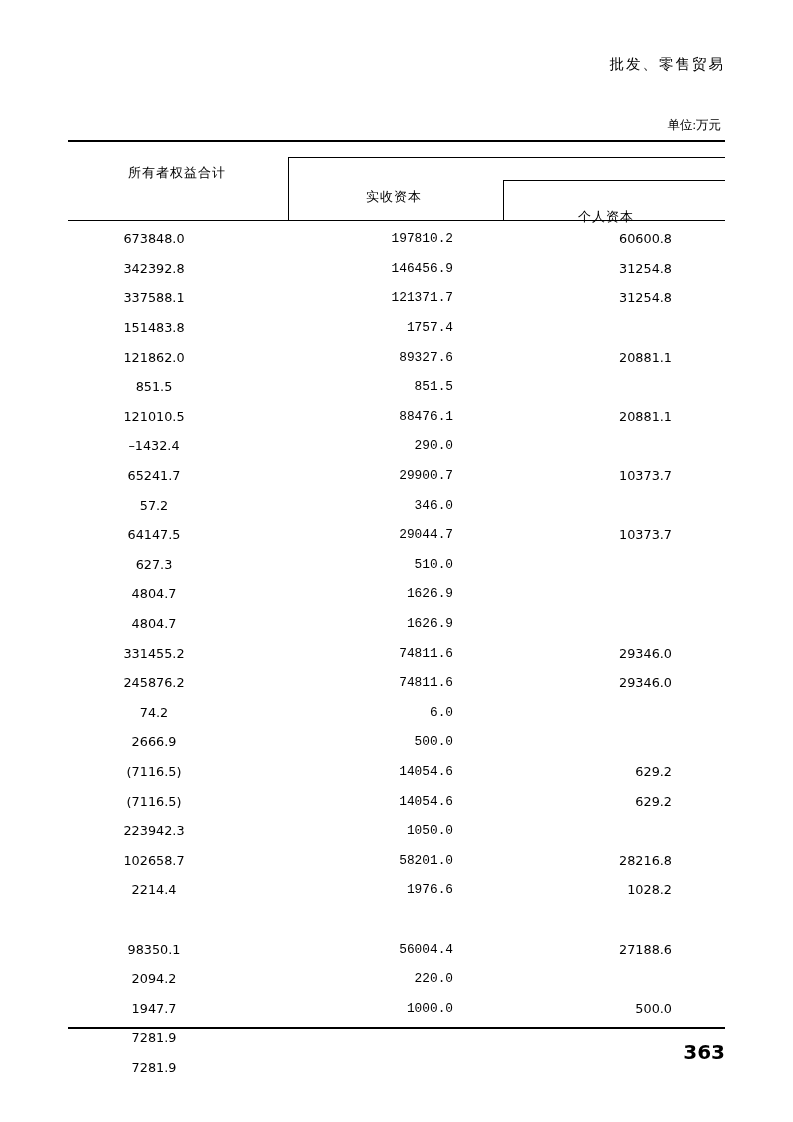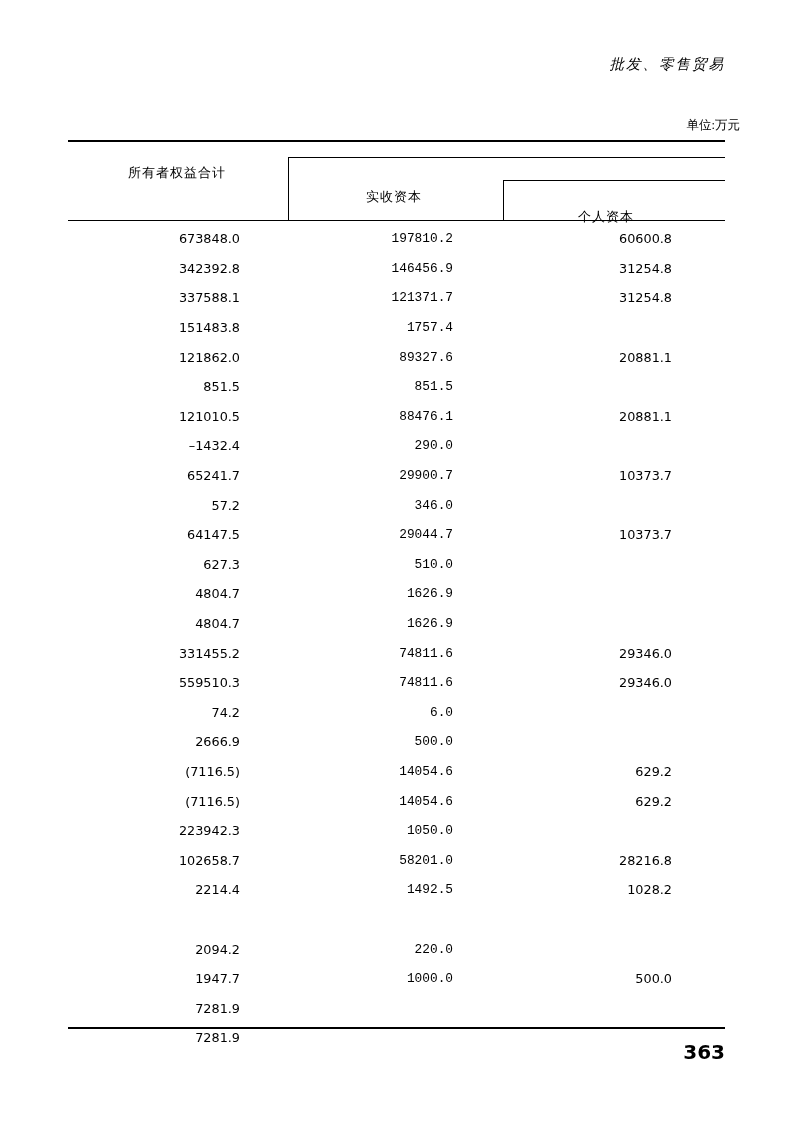--- a/index.html
+++ b/index.html
@@ -24,26 +24,25 @@
 
   
   .header-title {
     position: absolute;
     top: 55px;
     right: 68px;
     font-size: 14.5px;
     letter-spacing: 2px;
     font-family: "DejaVu Sans", "Liberation Sans", sans-serif;
     white-space: nowrap;
-    font-style: italic;
   }
   .unit-note {
     position: absolute;
     top: 117px;
-    right: 53px;
+    right: 72px;
     font-size: 12.5px;
     font-family: Liberation Serif, serif;
     white-space: nowrap;
   }
 
   
   .table-wrap {
     position: absolute;
     left: 68px;
     top: 140px;
@@ -137,21 +136,21 @@
     display: flex;
     height: 29.6px;
     align-items: center;
   }
   .cell {
     font-family: "DejaVu Sans", "Liberation Sans", sans-serif;
     font-size: 12.8px;
     text-align: right;
     white-space: nowrap;
   }
-  .c1 { width: 196px; padding-right: 24px; box-sizing: border-box; }
+  .c1 { width: 196px; padding-right: 24px; box-sizing: border-box; text-align: center; }
   .c2 { width: 218px; padding-right: 29px; box-sizing: border-box; font-family: Liberation Mono, monospace; }
   .c3 { width: 222px; padding-right: 32px; box-sizing: border-box; }
 
   
   .page-number {
     position: absolute;
     right: 68px;
     top: 1040px;
     font-family: "DejaVu Sans", "Liberation Sans", sans-serif;
     font-size: 20px;
@@ -253,21 +252,21 @@
           <div class="cell c1">4804.7</div>
           <div class="cell c2">1626.9</div>
           <div class="cell c3"></div>
         </div>
         <div class="row">
           <div class="cell c1">331455.2</div>
           <div class="cell c2">74811.6</div>
           <div class="cell c3">29346.0</div>
         </div>
         <div class="row">
-          <div class="cell c1">559510.3</div>
+          <div class="cell c1">245876.2</div>
           <div class="cell c2">74811.6</div>
           <div class="cell c3">29346.0</div>
         </div>
         <div class="row">
           <div class="cell c1">74.2</div>
           <div class="cell c2">6.0</div>
           <div class="cell c3"></div>
         </div>
         <div class="row">
           <div class="cell c1">2666.9</div>
@@ -289,27 +288,32 @@
           <div class="cell c2">1050.0</div>
           <div class="cell c3"></div>
         </div>
         <div class="row">
           <div class="cell c1">102658.7</div>
           <div class="cell c2">58201.0</div>
           <div class="cell c3">28216.8</div>
         </div>
         <div class="row">
           <div class="cell c1">2214.4</div>
-          <div class="cell c2">1492.5</div>
+          <div class="cell c2">1976.6</div>
           <div class="cell c3">1028.2</div>
         </div>
         <div class="row">
           <div class="cell c1"></div>
           <div class="cell c2"></div>
           <div class="cell c3"></div>
+        </div>
+        <div class="row">
+          <div class="cell c1">98350.1</div>
+          <div class="cell c2">56004.4</div>
+          <div class="cell c3">27188.6</div>
         </div>
         <div class="row">
           <div class="cell c1">2094.2</div>
           <div class="cell c2">220.0</div>
           <div class="cell c3"></div>
         </div>
         <div class="row">
           <div class="cell c1">1947.7</div>
           <div class="cell c2">1000.0</div>
           <div class="cell c3">500.0</div>

